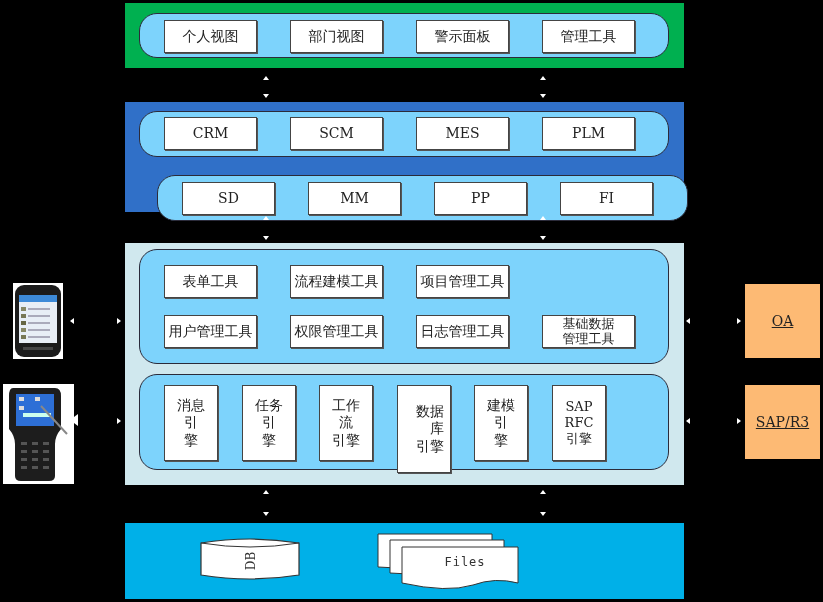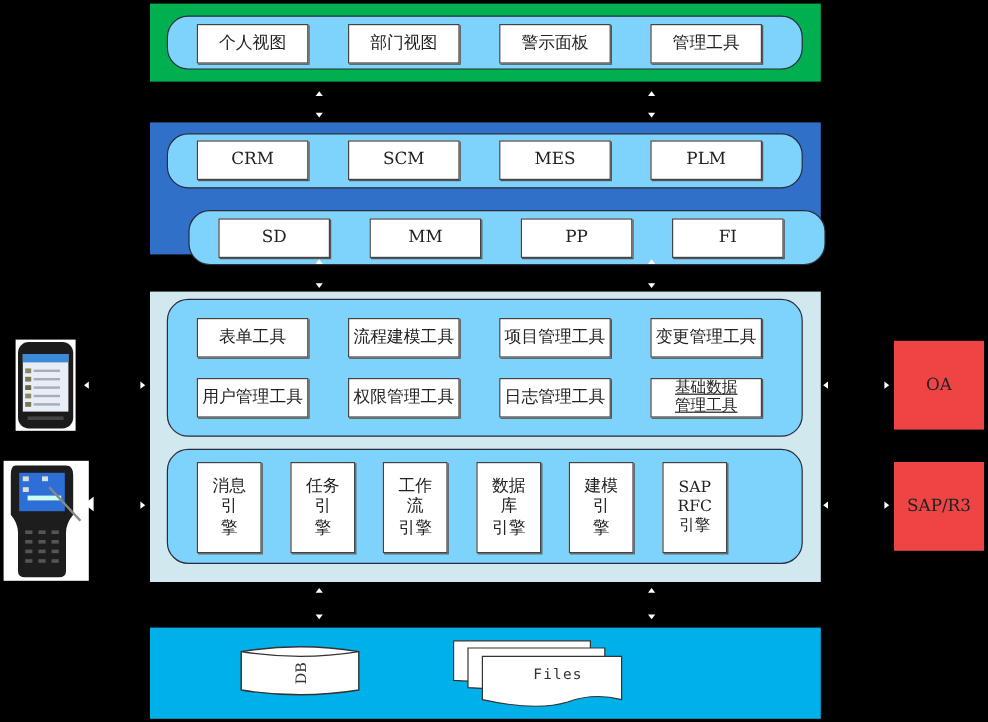--- a/index.html
+++ b/index.html
@@ -20,23 +20,23 @@
     display: flex; align-items: center; justify-content: center;
     text-align: center; font-size: 14px; color: #222; line-height: 1.25;
   }
   .tall { font-size: 14px; padding: 0 6px; white-space: pre-line; }
   .arrow { position: absolute; width: 0; height: 0; }
   .up { border-left: 3px solid transparent; border-right: 3px solid transparent; border-bottom: 4px solid #fff; }
   .down { border-left: 3px solid transparent; border-right: 3px solid transparent; border-top: 4px solid #fff; }
   .left { border-top: 3px solid transparent; border-bottom: 3px solid transparent; border-right: 4px solid #fff; }
   .right { border-top: 3px solid transparent; border-bottom: 3px solid transparent; border-left: 4px solid #fff; }
   .ext {
-    position: absolute; box-sizing: border-box; background: #ef4444;
+    position: absolute; box-sizing: border-box; background: #fdba74;
     display: flex; align-items: center; justify-content: center;
-    font-size: 14px; color: #222;
+    font-size: 14px; color: #222; text-decoration: underline;
   }
   .device { position: absolute; box-sizing: border-box; }
 </style>
 </head>
 <body>
 
 <div class="layer" style="left:125px;top:3px;width:559px;height:65px;background:#00b050;">
   <div class="pill" style="left:14px;top:10px;width:530px;height:45px;">
     <div class="box" style="left:24px;top:6px;width:93px;height:33px;">个人视图</div>
     <div class="box" style="left:150px;top:6px;width:93px;height:33px;">部门视图</div>
@@ -68,35 +68,34 @@
 <div class="arrow up" style="left:263px;top:216px;"></div>
 <div class="arrow down" style="left:263px;top:236px;"></div>
 <div class="arrow up" style="left:540px;top:216px;"></div>
 <div class="arrow down" style="left:540px;top:236px;"></div>
 
 <div class="layer" style="left:125px;top:243px;width:559px;height:242px;background:#d0e8ee;">
   <div class="pill" style="left:14px;top:6px;width:530px;height:115px;">
     <div class="box" style="left:24px;top:15px;width:93px;height:33px;">表单工具</div>
     <div class="box" style="left:150px;top:15px;width:93px;height:33px;">流程建模工具</div>
     <div class="box" style="left:276px;top:15px;width:93px;height:33px;">项目管理工具</div>
-    <div class="box" style="left:402px;top:15px;width:93px;height:33px;">变更管理工具</div>
     <div class="box" style="left:24px;top:65px;width:93px;height:33px;">用户管理工具</div>
     <div class="box" style="left:150px;top:65px;width:93px;height:33px;">权限管理工具</div>
     <div class="box" style="left:276px;top:65px;width:93px;height:33px;">日志管理工具</div>
-    <div class="box tall" style="left:402px;top:65px;width:93px;height:33px;font-size:13px;line-height:1.15;text-decoration:underline;">基础数据
+    <div class="box tall" style="left:402px;top:65px;width:93px;height:33px;font-size:13px;line-height:1.15;">基础数据
 管理工具</div>
   </div>
   <div class="pill" style="left:14px;top:131px;width:530px;height:96px;">
     <div class="box tall" style="left:24px;top:10px;width:54px;height:76px;">消息引
 擎</div>
     <div class="box tall" style="left:102px;top:10px;width:54px;height:76px;">任务引
 擎</div>
     <div class="box tall" style="left:179px;top:10px;width:54px;height:76px;">工作流
 引擎</div>
-    <div class="box tall" style="left:257px;top:10px;width:54px;height:76px;">数据库
+    <div class="box tall" style="left:257px;top:10px;width:54px;height:88px;text-align:right;">数据库
 引擎</div>
     <div class="box tall" style="left:334px;top:10px;width:54px;height:76px;">建模引
 擎</div>
     <div class="box tall" style="left:412px;top:10px;width:54px;height:76px;font-size:13px;">SAP
 RFC
 引擎</div>
   </div>
 </div>
 
 <div class="arrow up" style="left:263px;top:490px;"></div>

